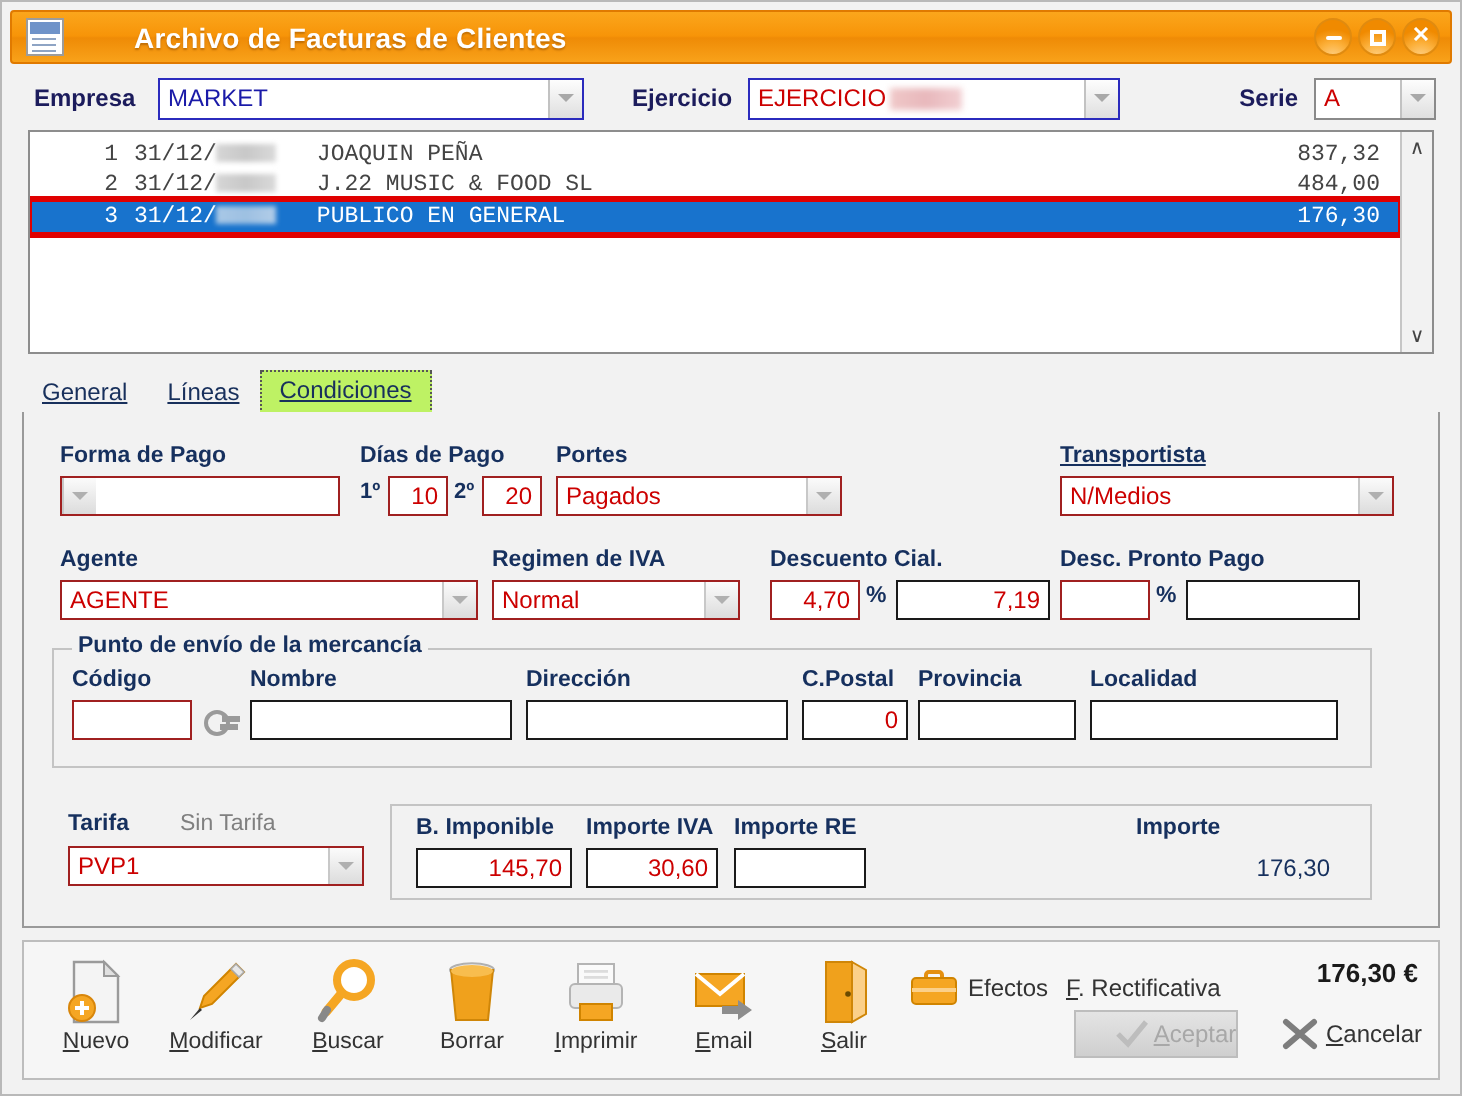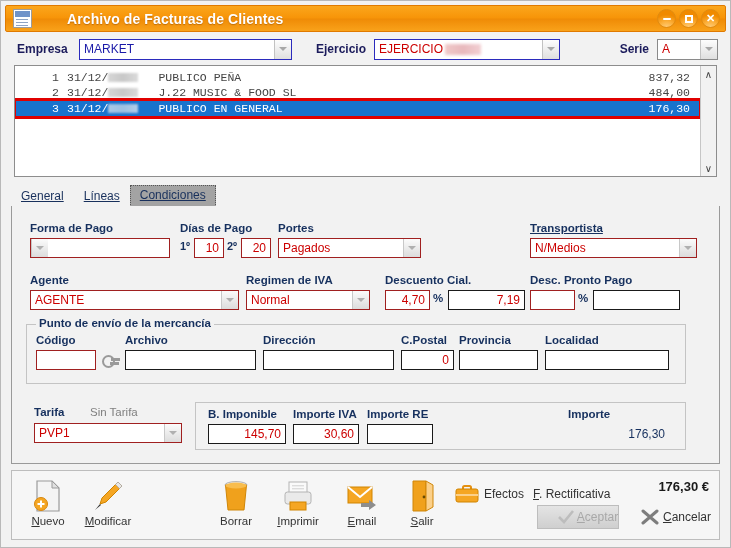--- a/index.html
+++ b/index.html
@@ -139,21 +139,21 @@
     display: flex; align-items: flex-end;
     border-bottom: 1px solid #9a9a9a;
   }
   .tab {
     font-size: 12px; color: #18305c; padding: 2px 9px 3px 9px;
     border: 1px solid transparent; border-bottom: none;
     position: relative; cursor: pointer;
   }
   .tab u { text-decoration: underline; }
   .tab.active {
-    border: 1px dotted #555; background: #a3a3a3;
+    border: 1px dotted #555; background: #bef264;
     margin-bottom: -1px; padding-bottom: 4px;
   }
   
   .content {
     position: absolute; left: 10px; top: 205px; right: 10px; height: 258px;
     background: #f2f2f2; border: 1px solid #9a9a9a; border-top: none;
   }
   .fldlabel { font-size: 11.5px; color: #16305e; font-weight: bold; }
   .box {
     border: 1px solid #a02020; background: #ffffff; height: 20px;
@@ -275,21 +275,21 @@
         </span>
     </div>
   </div>
 
   <div class="listpanel">
     <div class="listinner">
       <div style="height:4px;"></div>
       <div class="lrow">
         <span class="num">1</span>
         <span class="dt"><span>31/12/</span><span class="dblur"></span></span>
-        <span class="nm">PUBLICO PEÑA</span>
+        <span class="nm">JOAQUIN PEÑA</span>
         <span class="amt">837,32</span>
       </div>
       <div class="lrow">
         <span class="num">2</span>
         <span class="dt"><span>31/12/</span><span class="dblur"></span></span>
         <span class="nm">J.22 MUSIC &amp; FOOD SL</span>
         <span class="amt">484,00</span>
       </div>
       <div class="lrow sel">
         <span class="num">3</span>
@@ -381,21 +381,21 @@
 
     <div class="groupbox" style="left:14px;top:118px;width:660px;height:60px;">
       <span class="grouptitle">Punto de envío de la mercancía</span>
     </div>
     <div style="position:absolute;left:24px;top:128px;" class="fldlabel">Código</div>
     <div class="box" style="position:absolute;left:24px;top:144px;width:60px;">
       <span class="tx"></span>
     </div>
     <div style="position:absolute;left:90px;top:145px;" class="keyicon"></div>
 
-    <div style="position:absolute;left:113px;top:128px;" class="fldlabel">Archivo</div>
+    <div style="position:absolute;left:113px;top:128px;" class="fldlabel">Nombre</div>
     <div class="box blackb" style="position:absolute;left:113px;top:144px;width:131px;">
       <span class="tx"></span>
     </div>
 
     <div style="position:absolute;left:251px;top:128px;" class="fldlabel">Dirección</div>
     <div class="box blackb" style="position:absolute;left:251px;top:144px;width:131px;">
       <span class="tx"></span>
     </div>
 
     <div style="position:absolute;left:389px;top:128px;" class="fldlabel">C.Postal</div>
@@ -457,20 +457,30 @@
       <div class="ico">
         <svg width="34" height="34" viewBox="0 0 34 34">
           <path d="M27 3 l4 4 -16 16 -6 2 2 -6 z" fill="#f5a623" stroke="#d08400" stroke-width="1"></path>
           <path d="M9 25 l-5 6 6 -5 z" fill="#333"></path>
           <path d="M27 3 l4 4 -2.5 2.5 -4 -4 z" fill="#e8e8e8" stroke="#aaa" stroke-width=".8"></path>
         </svg>
       </div>
       <div class="cap"><u>M</u><span>odificar</span></div>
     </div>
 
+    <div class="tbtn" style="left:130px;">
+      <div class="ico">
+        <svg width="32" height="34" viewBox="0 0 32 34">
+          <circle cx="19" cy="11" r="8.5" fill="#fff" stroke="#f5a623" stroke-width="4"></circle>
+          <path d="M12.5 18 L5 27" stroke="#f5a623" stroke-width="4.5" stroke-linecap="round"></path>
+          <path d="M5.5 26 L3 30" stroke="#888" stroke-width="4" stroke-linecap="round"></path>
+        </svg>
+      </div>
+      <div class="cap"><u>B</u><span>uscar</span></div>
+    </div>
 
     <div class="tbtn" style="left:192px;">
       <div class="ico">
         <svg width="32" height="34" viewBox="0 0 32 34">
           <ellipse cx="16" cy="6" rx="11" ry="3.4" fill="#efefef" stroke="#b0b0b0" stroke-width="1"></ellipse>
           <path d="M5.5 6 L8 31 h16 L26.5 6 z" fill="#f0a11c" stroke="#cf8608" stroke-width="1"></path>
           <ellipse cx="16" cy="6.5" rx="10.5" ry="3" fill="#f8bd4e"></ellipse>
         </svg>
       </div>
       <div class="cap"><span>Borrar</span></div>

